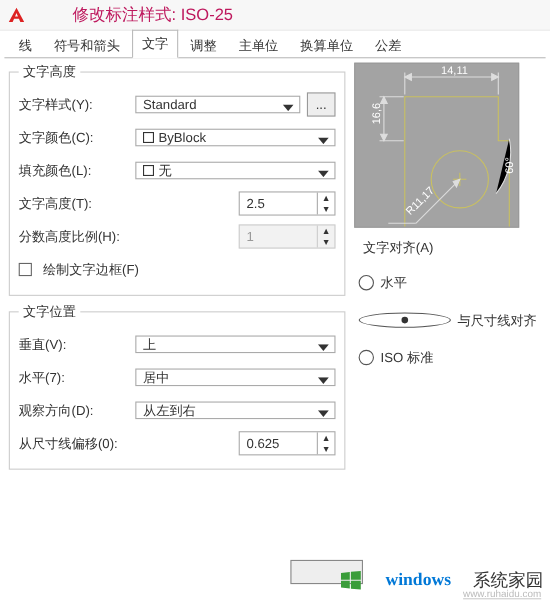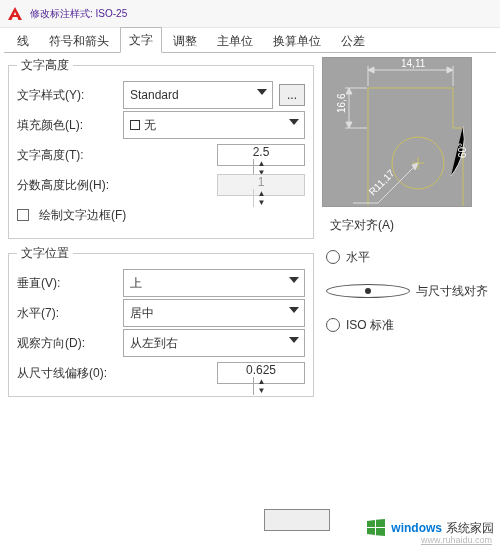--- a/index.html
+++ b/index.html
@@ -21,21 +21,21 @@
     padding: 0 6px;
     background: #f7f7f7;
     border-bottom: 1px solid #e6e6e6;
   }
   .app-icon {
     width: 18px; height: 18px;
     margin-right: 6px;
     display:flex;align-items:center;justify-content:center;
   }
   .app-icon svg { display:block; }
-  .title-text { font-size: 10px; color: #4c1d95; }
+  .title-text { font-size: 15px; color: #be185d; margin-left: 36px; }
   .tabbar {
     display: flex;
     padding: 0 8px;
     height: 24px;
     align-items: flex-end;
     gap: 2px;
     background: #fff;
   }
   .tab {
     padding: 4px 8px 3px 8px;
@@ -73,21 +73,21 @@
   legend { padding: 0 4px; color: #333; background:#fff; }
   .row {
     display: flex;
     align-items: center;
     min-height: 30px;
     gap: 6px;
   }
   .row .lbl { width: 100px; color: #333; white-space: nowrap; }
   .sel {
     flex: 1;
-    height: 28px;
+    height: 16px;
     border: 1px solid #aaa;
     background: #fff;
     display: flex;
     align-items: center;
     padding: 0 6px;
     position: relative;
   }
   .sel .chev {
     position: absolute; right: 4px; top: 4px;
     width: 12px; height: 12px;
@@ -102,21 +102,20 @@
     line-height: 20px;
   }
   .swatch {
     width: 10px; height: 10px; border: 1px solid #333; margin-right: 4px;
     background: #fff;
   }
   .spin {
     width: 88px; height: 22px; border:1px solid #aaa;
     display:flex; align-items:center;
     background:#fff;
-    flex-direction:column;
   }
   .spin.disabled { background:#f2f2f2; color:#999; border-color:#ccc; }
   .spin .val { flex:1; padding:0 6px; }
   .spin .arrows { width:16px; height:100%; border-left:1px solid #aaa; display:flex; flex-direction:column; }
   .spin .arrows div { flex:1; display:flex;align-items:center;justify-content:center; font-size:8px; color:#333;}
   .spin.disabled .arrows { border-color:#ccc; }
   .checkbox {
     width:12px;height:12px;border:1px solid #666;display:inline-block;vertical-align:middle;margin-right:4px;background:#fff;
   }
   .preview {
@@ -133,22 +132,22 @@
     width:14px;height:14px;border:1px solid #555;border-radius:50%;
     display:flex;align-items:center;justify-content:center;background:#fff;
   }
   .radio.sel::after { content:""; width:6px;height:6px;border-radius:50%;background:#333;display:block;}
   .footer-btn {
     position:absolute; right:170px; bottom:14px;
     width:66px;height:22px;border:1px solid #888;background:#eee;
   }
   .watermark {
     position:absolute; right:6px; bottom:6px;
-    display:flex; align-items:center; gap:4px;
-    font-size:12px; font-weight:bold;
+    display:flex; align-items:center; gap:20px;
+    font-size:16px; font-weight:bold;font-family:Liberation Serif, serif;
   }
   .watermark .wicon { width:22px;height:22px; }
   .watermark .txt1 { color:#0078d7; }
   .watermark .txt2 { color:#333; font-weight:normal; }
 </style>
 </head>
 <body>
 
 <div class="titlebar">
   <span class="app-icon">
@@ -182,20 +181,32 @@
           <span>Standard</span>
           <span class="chev">
             <svg width="10" height="6" viewBox="0 0 10 6">
                 <path d="M0 0 L10 0 L5 6 Z" fill="#333"></path>
               </svg>
           </span>
         </div>
         <div class="btn-dots">...</div>
       </div>
 
+      <div class="row">
+        <span class="lbl">文字颜色(C):</span>
+        <div class="sel">
+          <span class="swatch"></span>
+          <span>ByBlock</span>
+          <span class="chev">
+            <svg width="10" height="6" viewBox="0 0 10 6">
+                <path d="M0 0 L10 0 L5 6 Z" fill="#333"></path>
+              </svg>
+          </span>
+        </div>
+      </div>
 
       <div class="row">
         <span class="lbl">填充颜色(L):</span>
         <div class="sel">
           <span class="swatch"></span>
           <span>无</span>
           <span class="chev">
             <svg width="10" height="6" viewBox="0 0 10 6">
                 <path d="M0 0 L10 0 L5 6 Z" fill="#333"></path>
               </svg>

